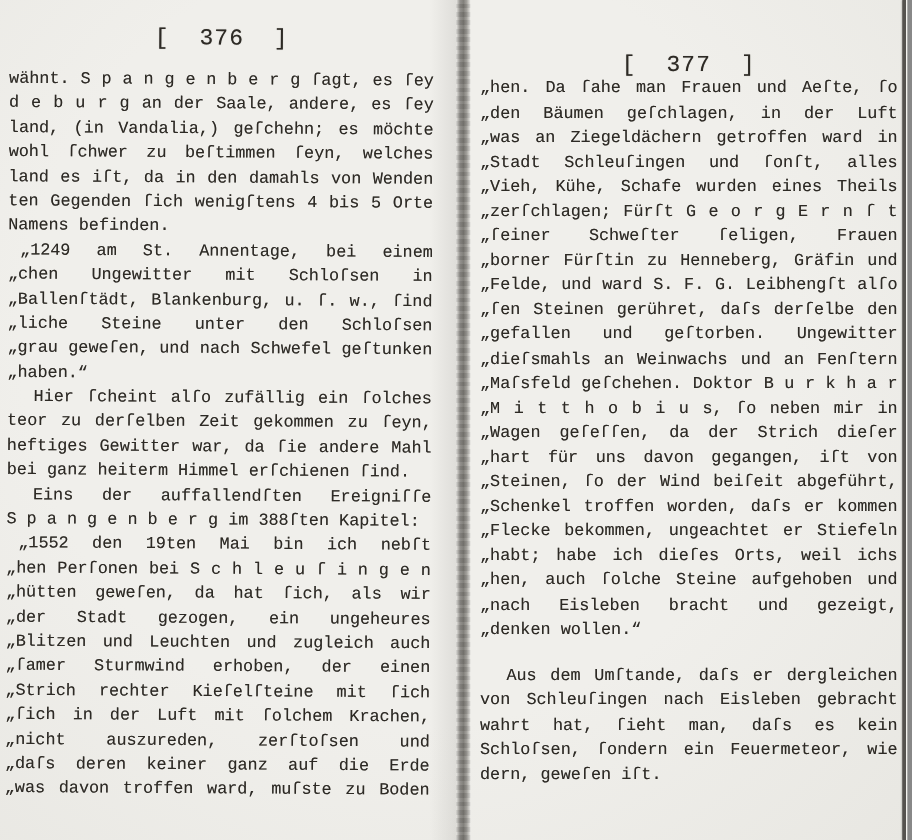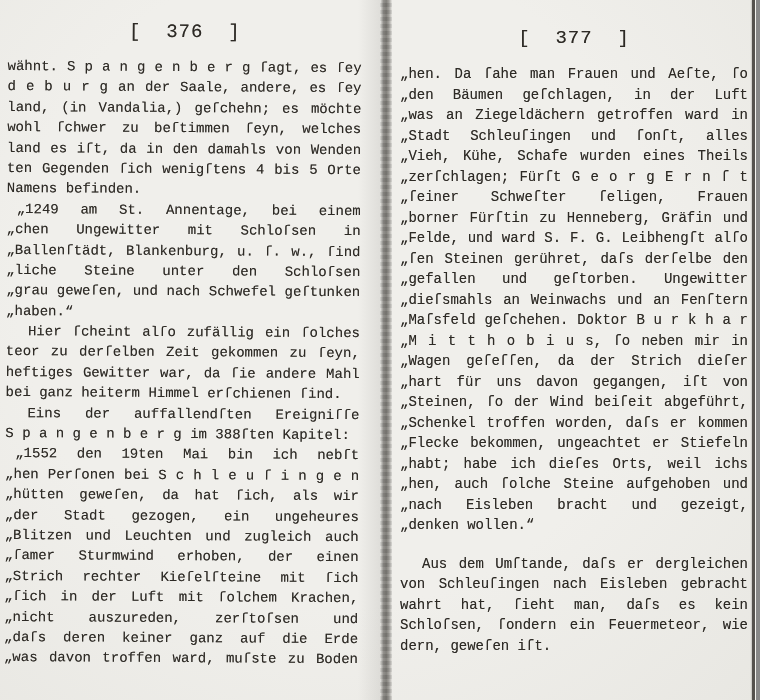--- a/index.html
+++ b/index.html
@@ -26,21 +26,21 @@
   .page-header {
     position: absolute; left: 0; right: 0;
     text-align: center;
     font-size: 19px;
     white-space: pre;
     letter-spacing: 1px;
     color: var(--ink);
     text-shadow: 0 0 0.6px rgba(45,42,37,0.55);
   }
   .page-left  .page-header { top: 20px; }
-  .page-right .page-header { top: 27px; }
+  .page-right .page-header { top: 43px; }
   .lines { position: absolute; left: 0; right: 0; }
   .page-left  .lines { top: 56px; }
   .page-right .lines { top: 64px; }
   .line {
     line-height: 20.4px;
     height: 20.4px;
     overflow: hidden;
     font-size: 14px;
     text-align: left;
     white-space: normal;

